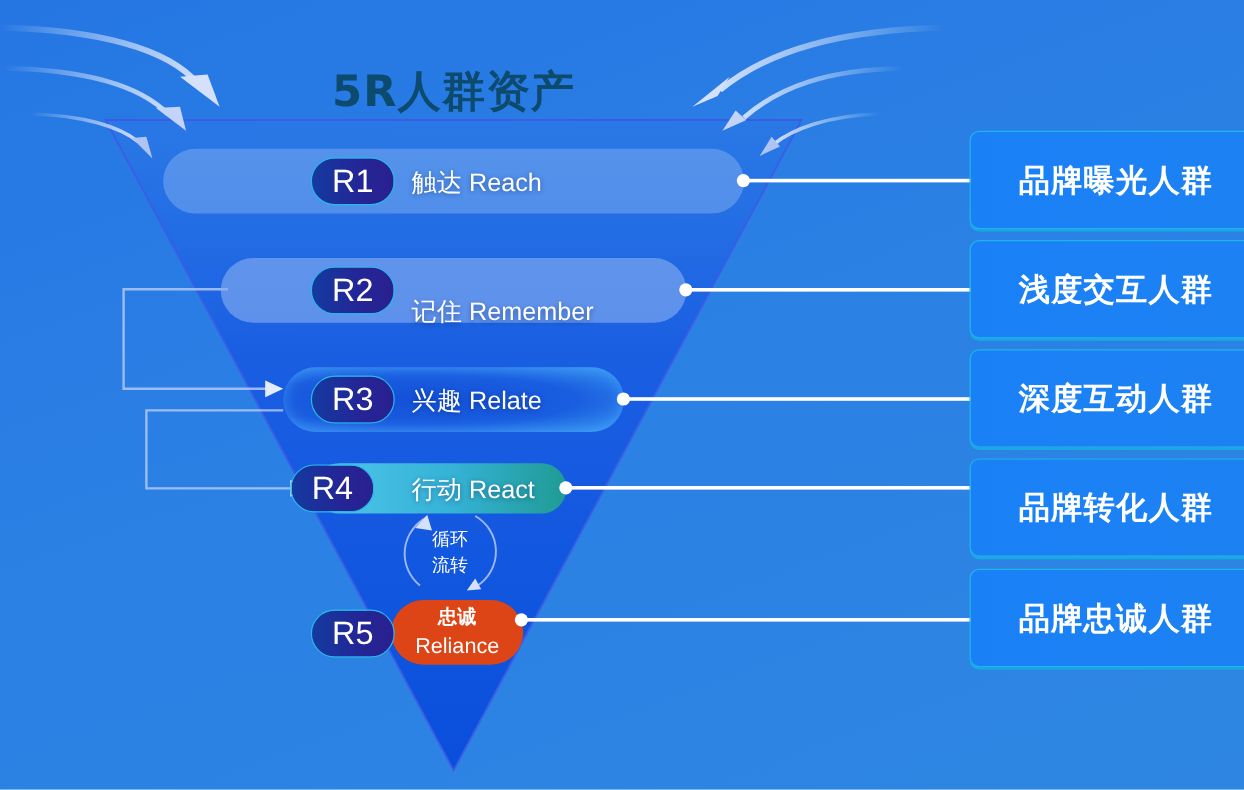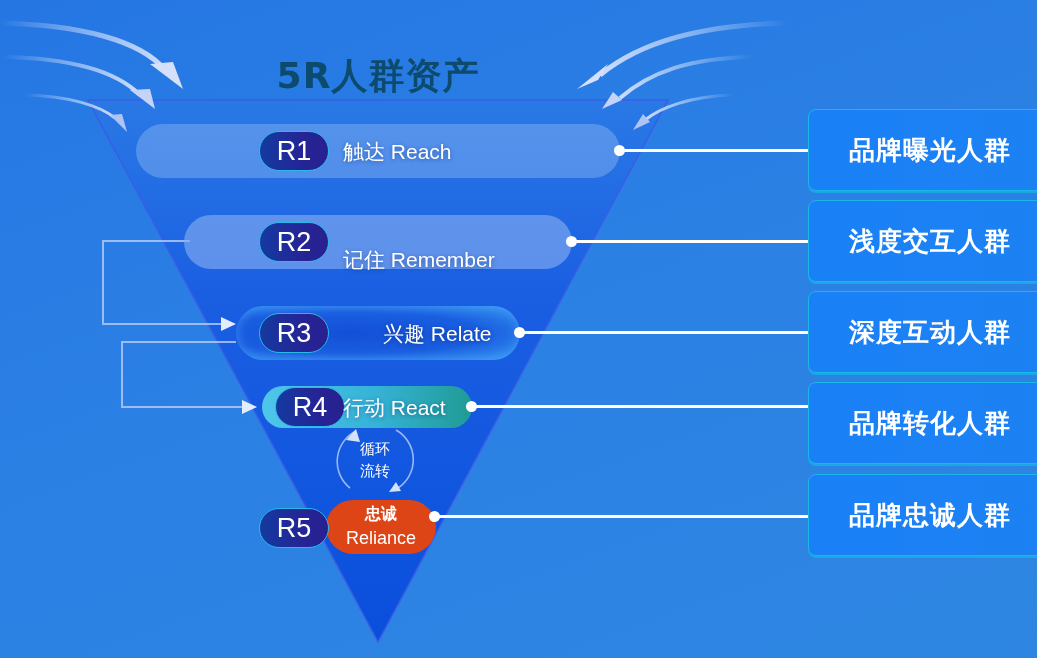--- a/index.html
+++ b/index.html
@@ -121,26 +121,26 @@
 
 <div class="band band-r1"></div>
 <div class="band band-r2"></div>
 <div class="band band-r3"></div>
 <div class="band band-r4"></div>
 <div class="band band-r5"></div>
 
 <div class="pill" style="left:259px;top:131px;">R1</div>
 <div class="pill" style="left:259px;top:222px;text-align:right;">R2</div>
 <div class="pill" style="left:259px;top:313px;">R3</div>
-<div class="pill" style="left:275px;top:387px;">R4</div>
+<div class="pill" style="left:242px;top:387px;">R4</div>
 <div class="pill" style="left:259px;top:508px;">R5</div>
 
 <div class="label" style="left:343px;top:138px;">触达 Reach</div>
 <div class="label" style="left:343px;top:246px;">记住 Remember</div>
-<div class="label" style="left:343px;top:320px;margin-left:40px;">兴趣 Relate</div>
+<div class="label" style="left:343px;top:320px;">兴趣 Relate</div>
 <div class="label" style="left:343px;top:394px;">行动 React</div>
 <div class="r5-label">
   <span class="cn">忠诚</span>
   <span class="en">Reliance</span>
 </div>
 
 <div class="cycle">
   <div>循环</div>
   <div>流转</div>
 </div>

